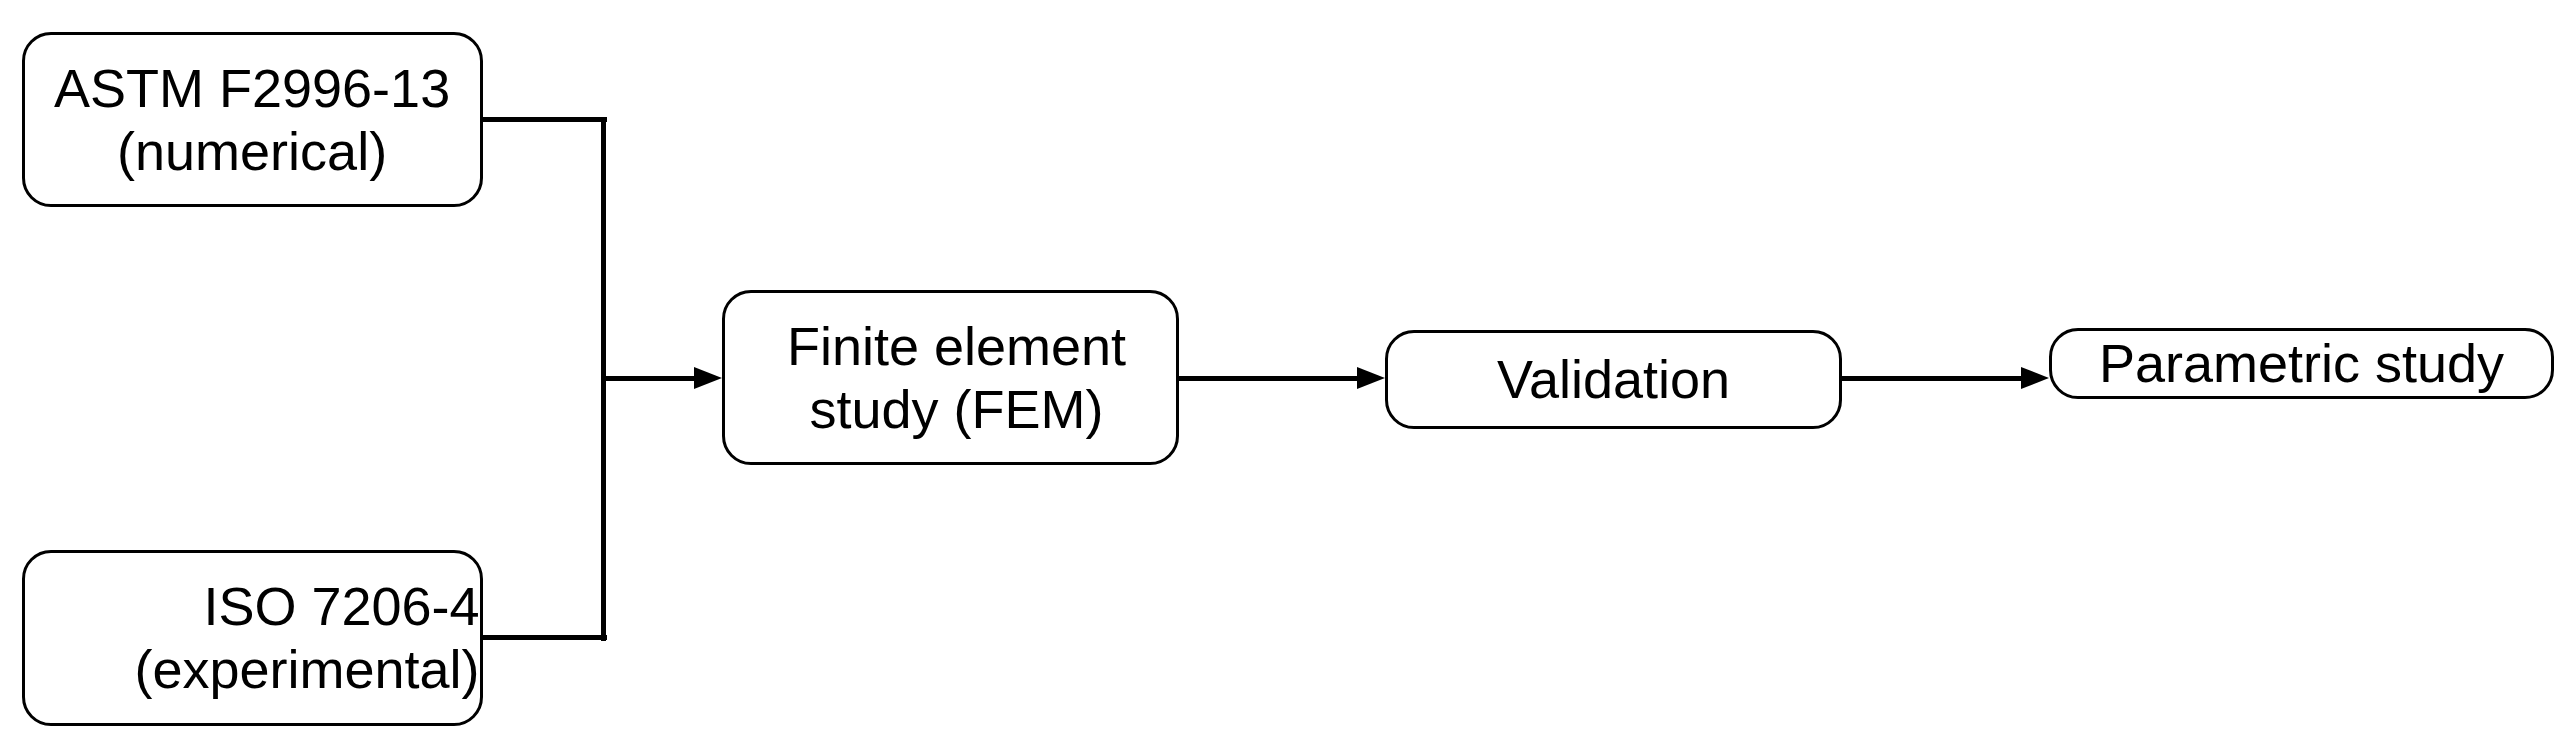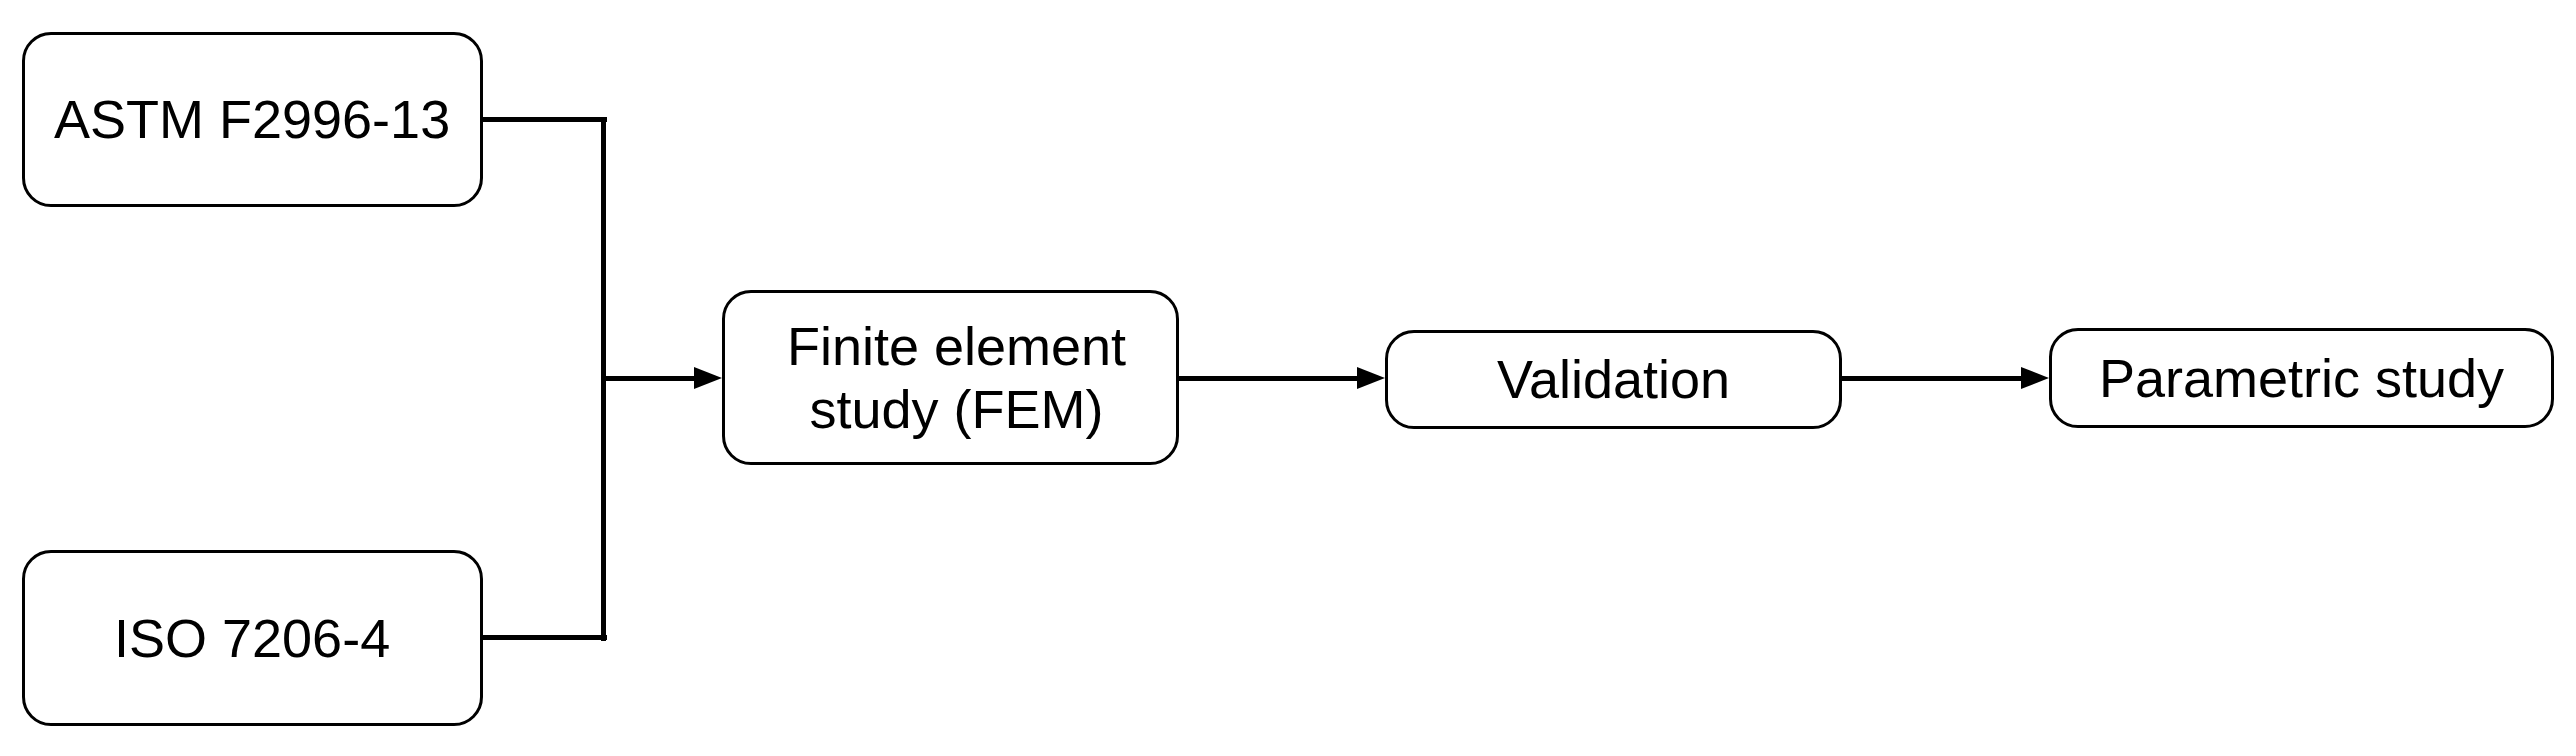--- a/index.html
+++ b/index.html
@@ -25,24 +25,24 @@
     display: flex;
     flex-direction: column;
     align-items: center;
     justify-content: center;
     text-align: center;
     font-size: 54px;
     line-height: 1.16;
     white-space: nowrap;
   }
   .node-astm        { left: 21.6px;   top: 32px;  width: 461px; height: 175px; }
-  .node-iso         { left: 21.6px;   top: 550px; width: 461px; height: 176px; }
+  .node-iso         { left: 21.6px;   top: 550px; width: 461px; height: 176px; align-items: flex-end; }
   .node-fem         { left: 722px;  top: 290px; width: 457px; height: 175px; padding-left: 12px; }
   .node-validation  { left: 1385px; top: 330px; width: 457px; height: 99px; }
-  .node-parametric  { left: 2049px; top: 328px; width: 505px; height: 100px; }
+  .node-parametric  { left: 2049px; top: 328px; width: 505px; height: 71px; }
 
   .line {
     position: absolute;
     background: #000000;
   }
   .branch-top    { left: 483px;  top: 117px; width: 124px; height: 5.4px; }
   .branch-bottom { left: 483px;  top: 635px; width: 124px; height: 5.4px; }
   .merge-vert    { left: 601px;  top: 117px; width: 5.4px;   height: 524px; }
 
   .shaft-fem        { left: 601px;  top: 376px; width: 97px; height: 5.4px; }
@@ -62,24 +62,26 @@
   .head-validation { left: 1357px; }
   .head-parametric { left: 2021px; }
 </style>
 </head>
 <body>
 
 <div class="canvas">
 
   <div class="node node-astm">
     <span>ASTM F2996-13</span>
+    <span>(numerical)</span>
   </div>
 
   <div class="node node-iso">
     <span>ISO 7206-4</span>
+    <span>(experimental)</span>
   </div>
 
   <div class="node node-fem">
     <span>Finite element</span>
     <span>study (FEM)</span>
   </div>
 
   <div class="node node-validation">
     <span>Validation</span>
   </div>

